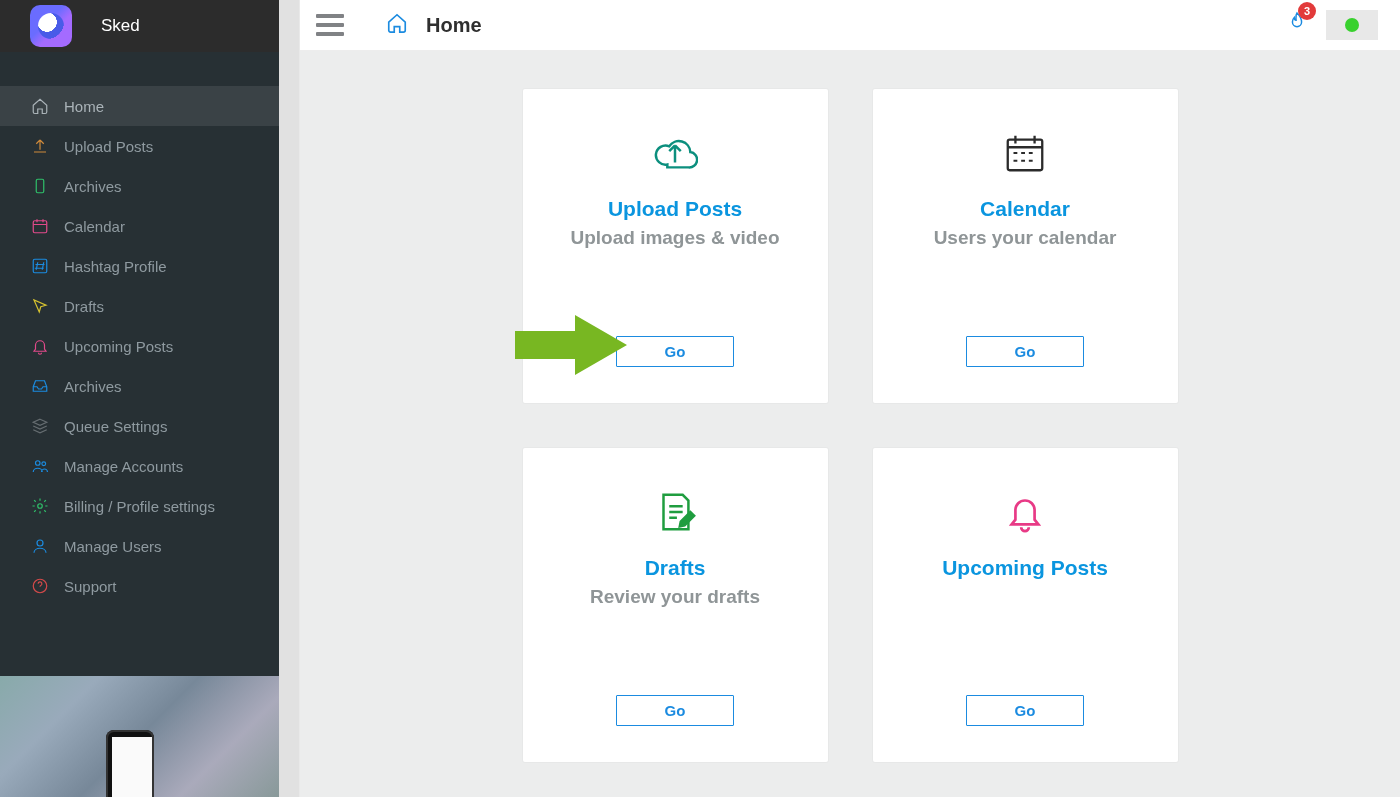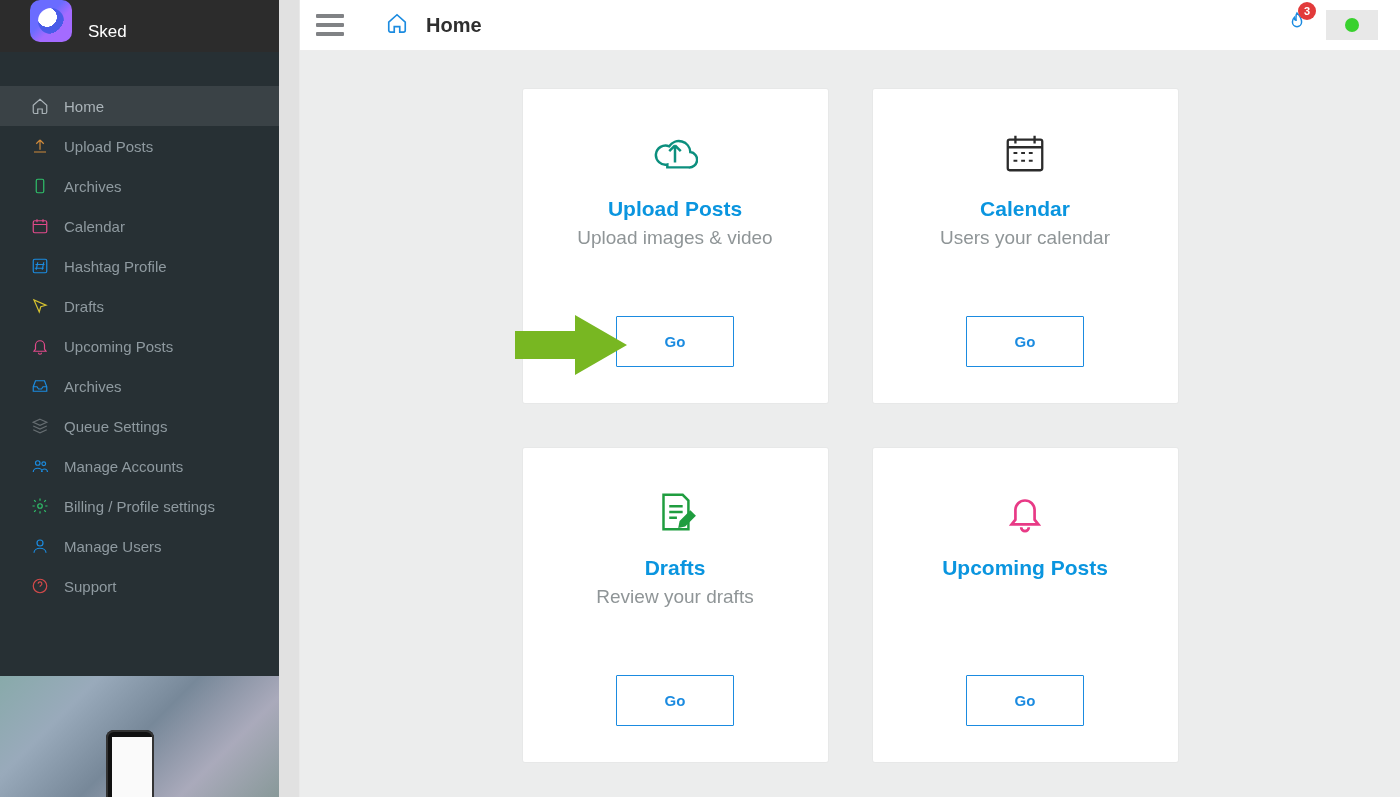--- a/index.html
+++ b/index.html
@@ -9,21 +9,21 @@
   
   .sidebar {
     width: 279px;
     background: #273034;
     color: #a9b2b6;
     display: flex;
     flex-direction: column;
     flex-shrink: 0;
   }
   .brand {
-    display: flex; align-items: flex-end; gap: 16px;
+    display: flex; align-items: center; gap: 29px;
     padding: 10px 22px 10px 30px;
     background: #2c2c2c;
     height: 52px;
   }
   .brand-logo {
     width: 42px; height: 42px; border-radius: 10px;
     background: linear-gradient(135deg,#6a6cff 40%,#a46bff 60%);
     position: relative;
     display: flex; align-items: center; justify-content: center;
   }
@@ -96,25 +96,25 @@
   .card {
     background:#fff; border-radius:2px;
     padding:40px 34px 36px;
     display:flex; flex-direction:column; align-items:center;
     min-height:314px;
     box-shadow:0 0 0 1px rgba(0,0,0,0.02);
   }
   .card-icon { height:48px; display:flex; align-items:center; justify-content:center; margin-bottom:20px; }
   .card-icon svg { width:46px; height:46px; }
   .card-title { color:#0a95df; font-size:21px; font-weight:700; margin-bottom:4px; text-align:center; }
-  .card-desc { color:#8f9597; font-size:19px; text-align:center; line-height:1.35; }
+  .card-desc { color:#8f9597; font-size:19px; text-align:center; line-height:1.35;font-weight:bold; }
   .go-btn {
     margin-top:auto;
     border:1px solid #1b8be0; color:#1b8be0; background:#fff;
-    padding:16px 48px; font-size:15px; font-weight:700;
+    padding:6px 48px; font-size:15px; font-weight:700;
     cursor:pointer; border-radius:1px;
   }
 
   
   .arrow {
     position:absolute;
     left:215px; top:262px;
     width:112px; height:64px;
   }
   .arrow svg { width:100%; height:100%; }

